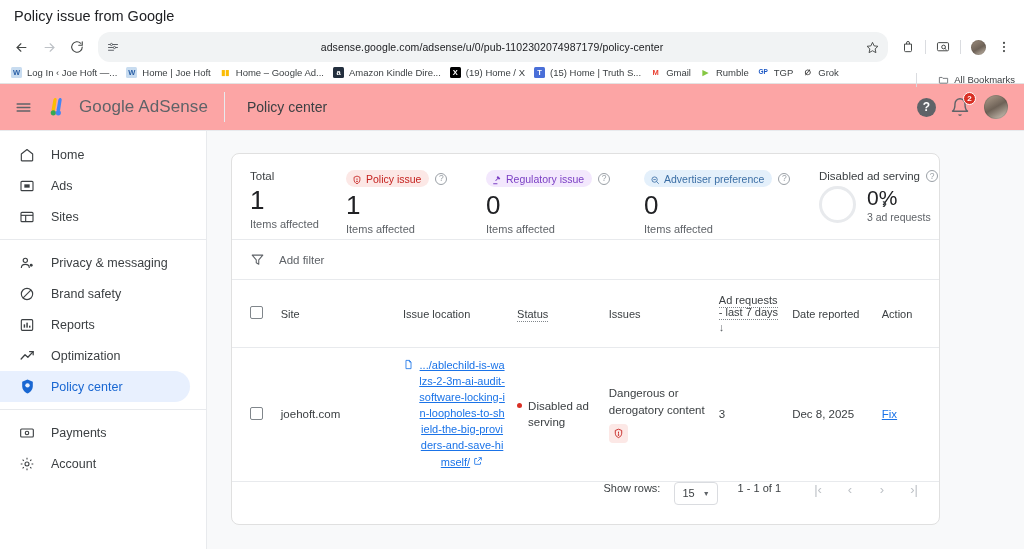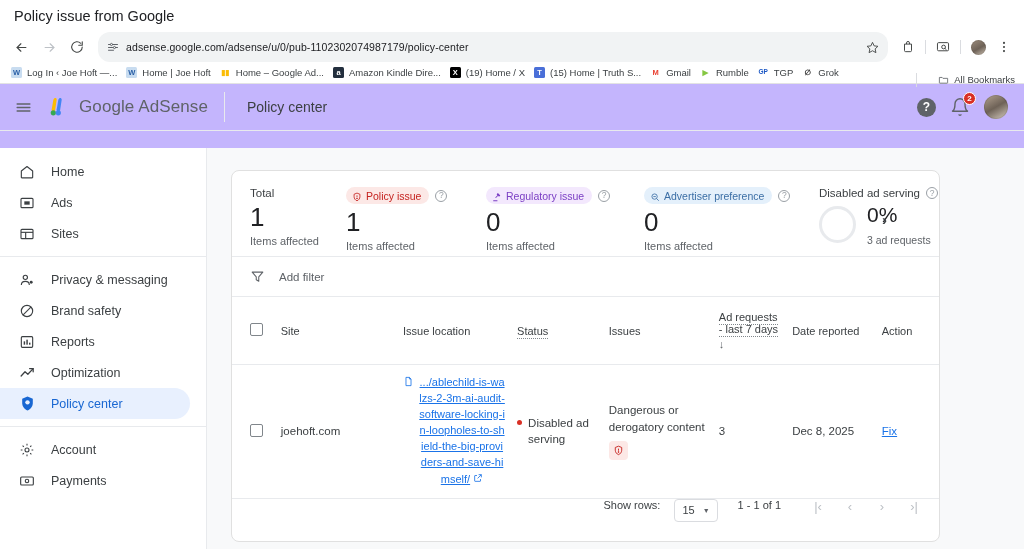--- a/index.html
+++ b/index.html
@@ -38,20 +38,21 @@
   .omnibox {
     flex: 1 1 auto;
     height: 23px;
     background: #f1f3f4;
     border-radius: 12px;
     display: flex; align-items: center;
     gap: 7px;
     padding: 15px 9px;
     margin: 0 6px;
     min-width: 0;
+    text-align: center;
   }
   .omnibox .url {
     font-size: 10.5px; color: #202124;
     white-space: nowrap; overflow: hidden; text-overflow: ellipsis;
     flex: 1 1 auto;
     letter-spacing: .1px;
   }
   .tb-icon {
     width: 24px; height: 24px;
     display: flex; align-items: center; justify-content: center;
@@ -98,21 +99,21 @@
   .fav-rumble { background: #fff; color:#85c742; }
   .fav-tgp { background: #fff; color:#1a56c4; font-size:6.5px; }
   .fav-grok { background: #fff; color:#222; }
   .bm-right {
     position: absolute; right: 9px; top: 14px; bottom: 0;
     display: flex; align-items: center; gap: 21px; text-align: center;
   }
   .bm-right .divider { width: 1px; height: 14px; background: #dadce0; }
 
   
-  .app { display: flex; flex-direction: column; height: 465px; background:#c4b5fd;gap:17px;}
+  .app { display: flex; flex-direction: column; height: 465px; background:#fca5a5;}
   .app-header {
     height: 47px;
     display: flex; align-items: center;
     border-bottom: 1px solid #e8eaed;
     flex: 0 0 auto;
   }
   .hamburger { width: 46px; display:flex; align-items:center; justify-content:center; color:#5f6368;}
   .brand { display: flex; align-items: center; gap: 9px; }
   .brand-text { font-size: 17px; color: #5f6368; letter-spacing: .1px; }
   .hdr-sep { width:1px; height:30px; background:#e8eaed; margin-left:16px; }
@@ -219,21 +220,21 @@
   .card-num { font-size: 26px; color: #202124; font-weight: 400; line-height: 1.15; margin-top: 4px; }
   .card-sub { font-size: 11px; color: #5f6368; margin-top: 2px; white-space: nowrap; }
   .gauge-card { display:flex; flex-direction: column; }
   .gauge-row { display:flex; align-items:center; gap:11px; margin-top:4px; }
   .ring {
     width: 37px; height: 37px; border-radius:50%;
     border: 3px solid #e8eaed;
     flex: 0 0 auto;
   }
   .gauge-right .g-num { font-size: 21px; color:#202124; line-height:1.1; }
-  .gauge-right .g-sub { font-size: 10.5px; color:#5f6368; margin-top:8px; }
+  .gauge-right .g-sub { font-size: 10.5px; color:#5f6368; margin-top:2px; }
   .scroll-chevron {
     position:absolute; right: 52px; top: 40px;
     color:#3c4043; font-size:15px; font-weight:700;
     z-index: 3;
   }
 
   
   .filterbar {
     height: 40px;
     display: flex; align-items: center;
@@ -554,35 +555,35 @@
               <circle cx="12" cy="10.4" r="3.1" fill="#e8f0fe"></circle>
             </svg>
           </span>
         <span class="lbl">Policy center</span>
       </div>
 
       <div class="nav-div"></div>
 
       <div class="nav-item">
         <span class="ic">
+            <svg class="svgic" width="16" height="16" viewBox="0 0 24 24" fill="none" stroke="currentColor" stroke-width="1.7">
+              <rect x="2.5" y="6" width="19" height="12" rx="1.5"></rect>
+              <circle cx="12" cy="12" r="2.6"></circle>
+            </svg>
+          </span>
+        <span class="lbl">Payments</span>
+      </div>
+      <div class="nav-item">
+        <span class="ic">
             <svg class="svgic" width="16" height="16" viewBox="0 0 24 24" fill="none" stroke="currentColor" stroke-width="1.6">
               <circle cx="12" cy="12" r="3"></circle>
               <path d="M12 2.6v2.6M12 18.8v2.6M21.4 12h-2.6M5.2 12H2.6M18.6 5.4l-1.9 1.9M7.3 16.7l-1.9 1.9M18.6 18.6l-1.9-1.9M7.3 7.3 5.4 5.4"></path>
             </svg>
           </span>
         <span class="lbl">Account</span>
-      </div>
-      <div class="nav-item">
-        <span class="ic">
-            <svg class="svgic" width="16" height="16" viewBox="0 0 24 24" fill="none" stroke="currentColor" stroke-width="1.7">
-              <rect x="2.5" y="6" width="19" height="12" rx="1.5"></rect>
-              <circle cx="12" cy="12" r="2.6"></circle>
-            </svg>
-          </span>
-        <span class="lbl">Payments</span>
       </div>
 
     </div>
 
     <div class="main">
       <div class="panel">
 
         <div class="cards">
           <div class="card" style="width:96px;">
             <div class="card-label">Total</div>

